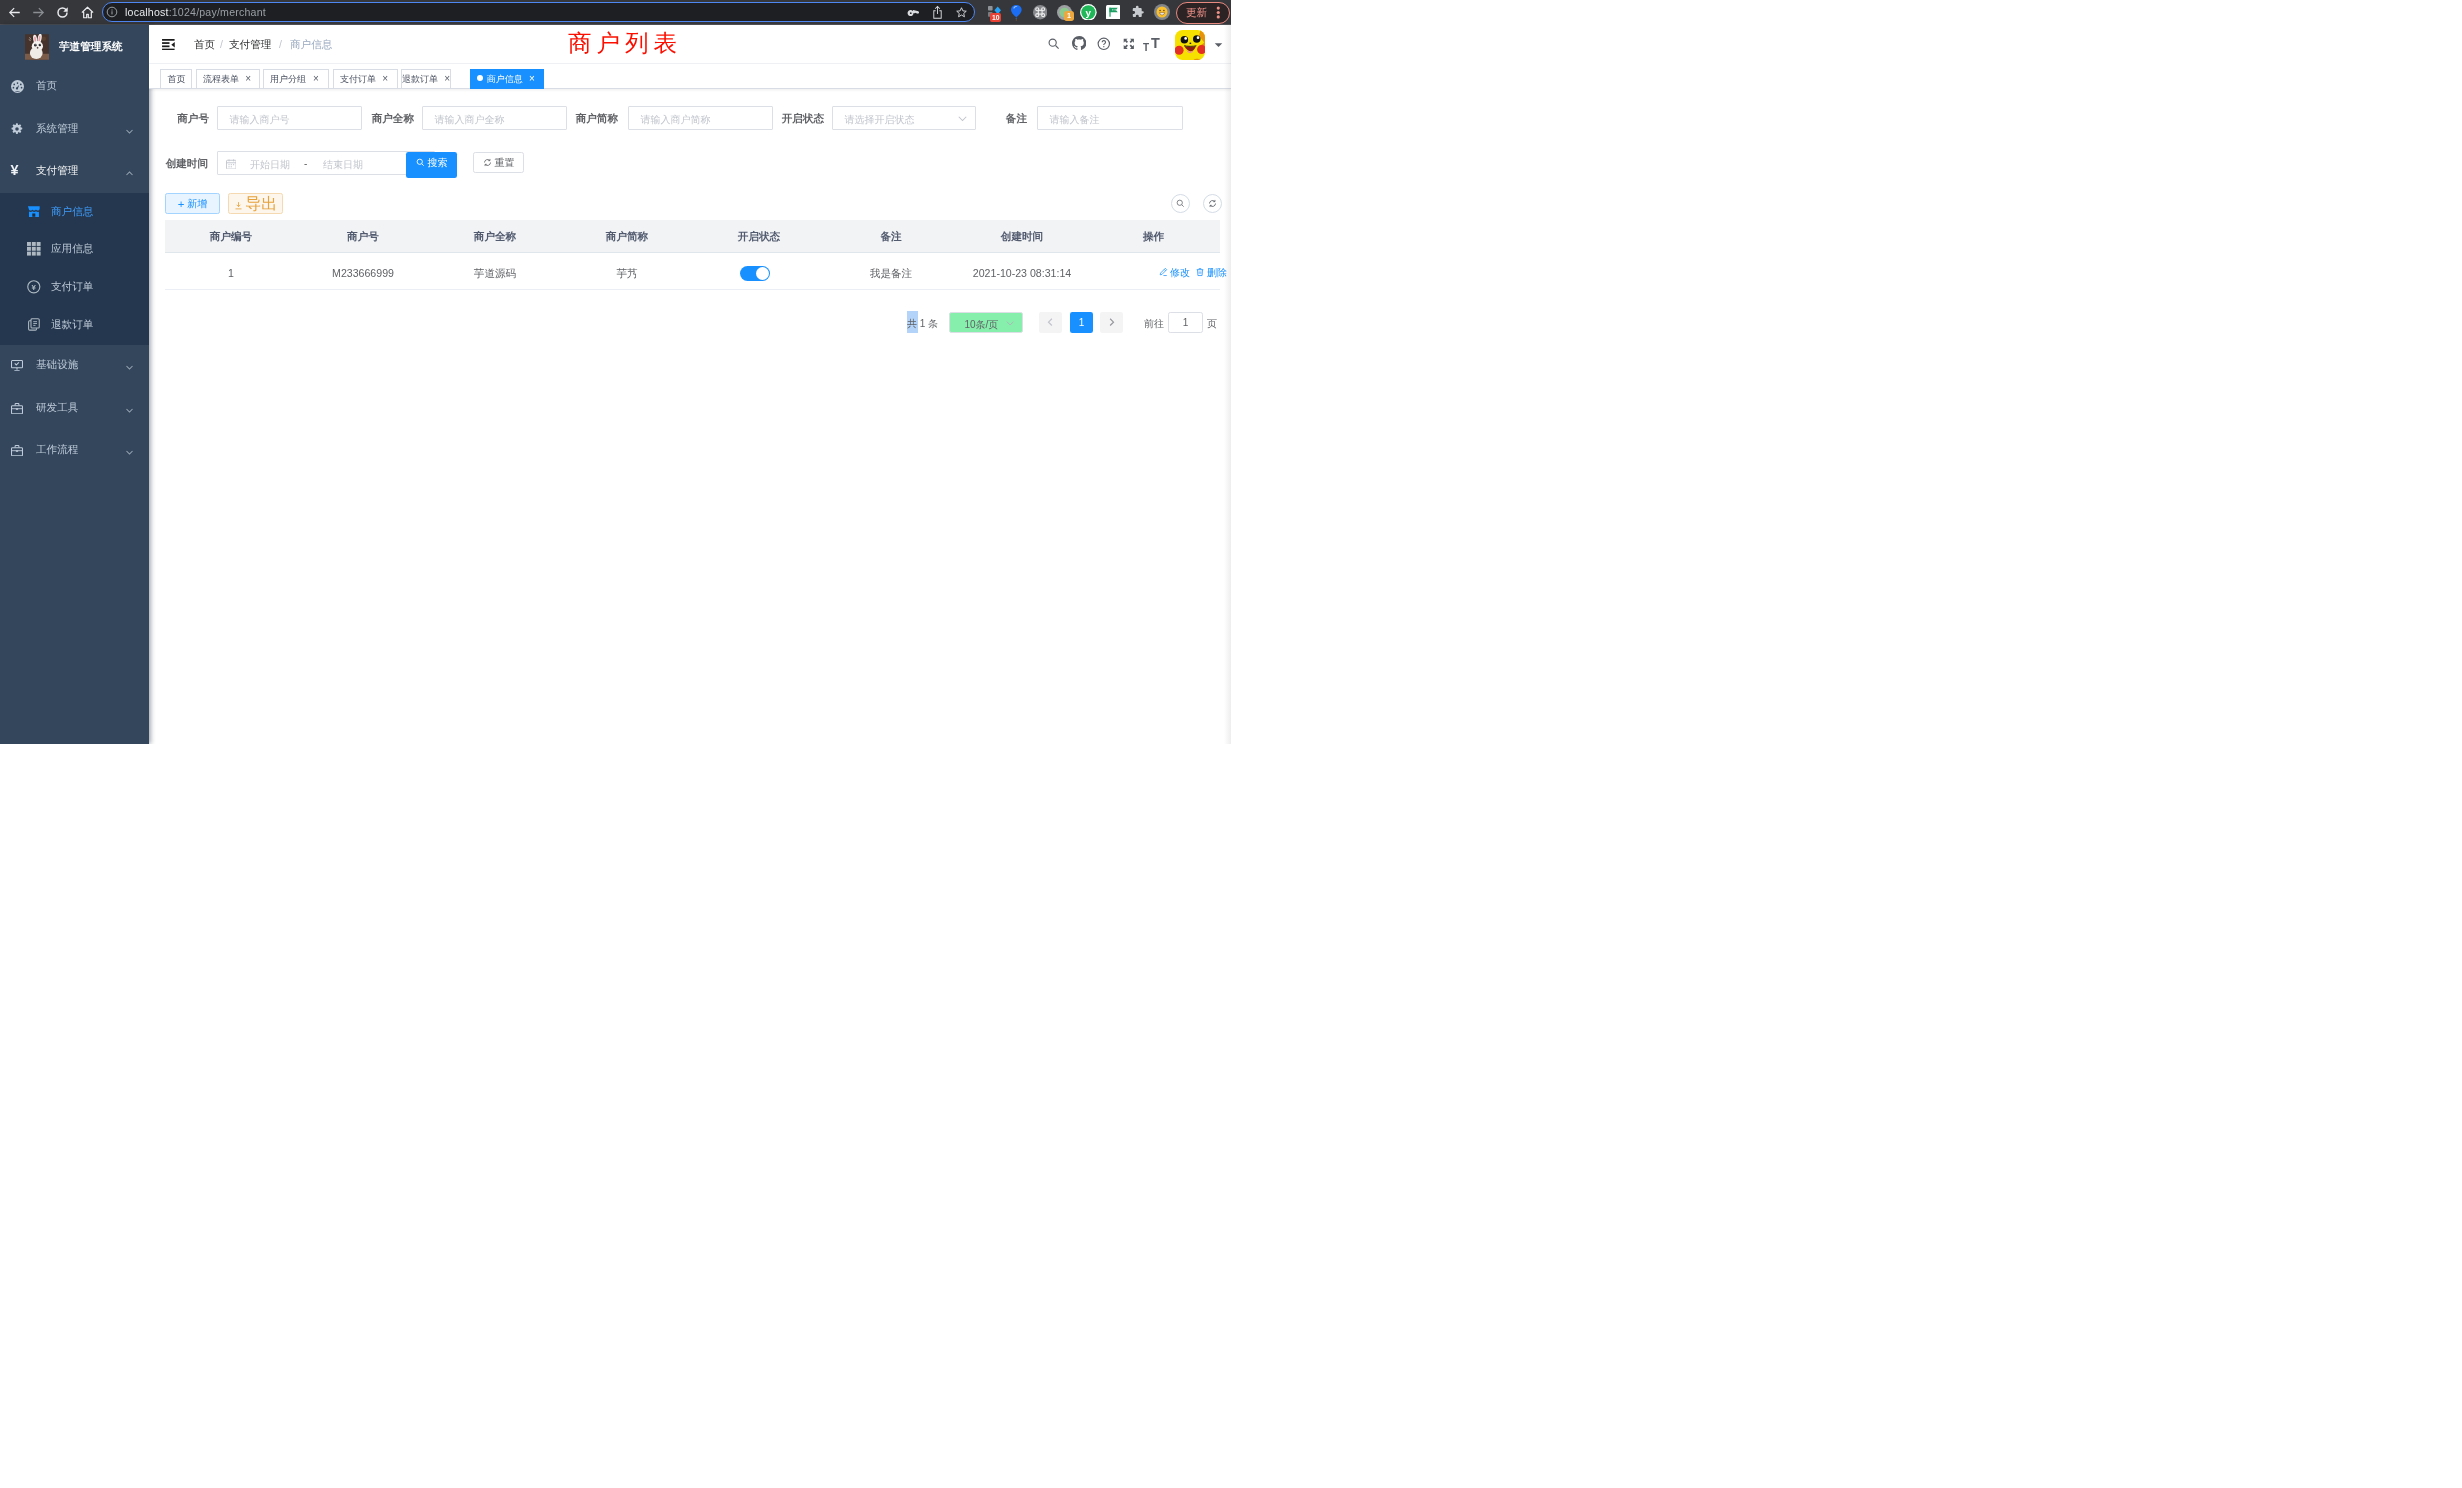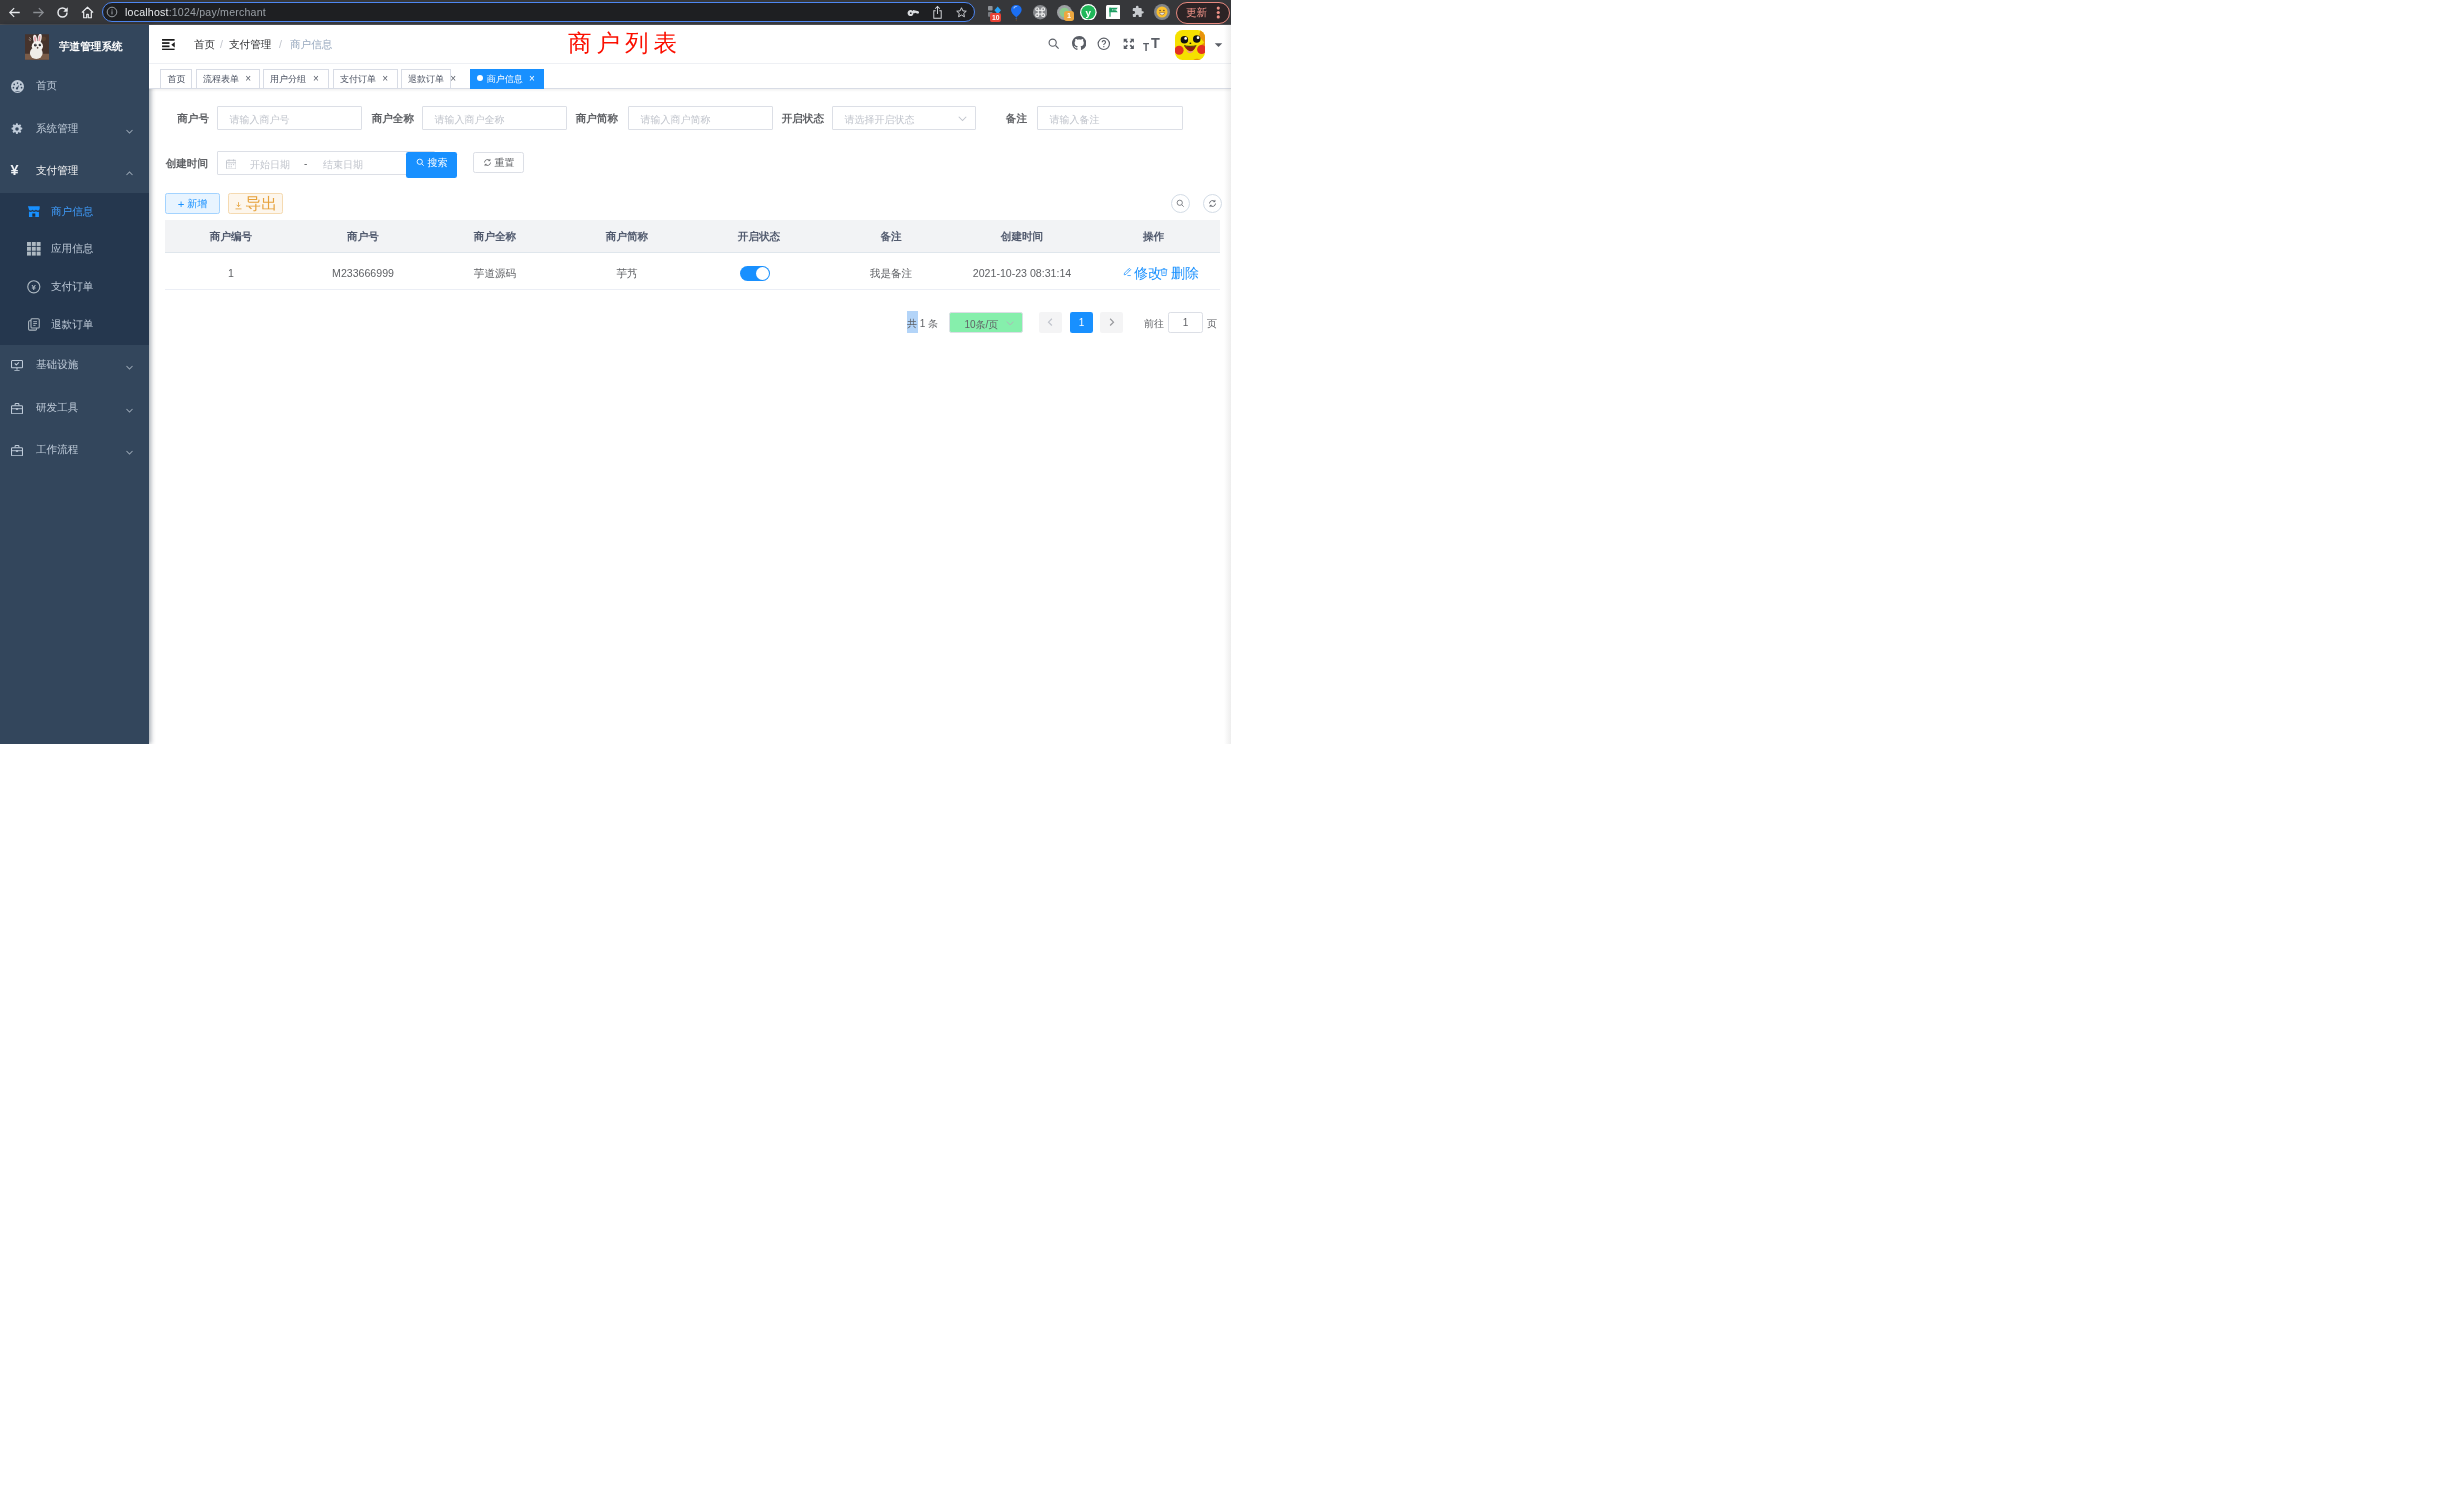--- a/index.html
+++ b/index.html
@@ -353,21 +353,21 @@
     </svg>
     <svg class="abs" style="left:1065px;top:17.4px" width="9" height="6" viewBox="0 0 12 8">
         <path d="M1 1.5l5 5 5-5z" fill="#5a5e66"></path>
       </svg>
   </div>
   <div class="tagsbar" id="tagsbar">
     <div class="tag" style="left:11.4px;width:32px;text-align:center;">首页</div>
     <div class="tag" style="left:47px;width:64px;padding-left:6px;">流程表单<span class="x" style="margin-left:3.8px;">×</span></div>
     <div class="tag" style="left:114px;width:66px;padding-left:6px;">用户分组<span class="x" style="margin-left:4.5px;">×</span></div>
     <div class="tag" style="left:184px;width:65px;padding-left:6px;">支付订单<span class="x" style="margin-left:3.8px;">×</span></div>
-    <div class="tag" style="left:252px;width:50px;padding-left:6px;">退款订单<span class="x" style="margin-left:3.8px;">×</span></div>
+    <div class="tag" style="left:252px;width:50px;">退款订单<span class="x" style="margin-left:3.8px;">×</span></div>
     <div class="tag active" style="left:321px;width:74px;padding-left:6px;"><span class="dot"></span>商户信息<span class="x" style="margin-left:3.8px;">×</span></div>
   </div>
   <div id="content">
 
     <div class="flabel" style="left:133px;top:112px;width:76px;">商户号</div>
     <div class="finput" style="left:217px;top:106px;width:145px;">
         <span class="ph">请输入商户号</span>
       </div>
     <div class="flabel" style="left:338px;top:112px;width:76px;">商户全称</div>
     <div class="finput" style="left:422px;top:106px;width:145px;">
@@ -448,21 +448,21 @@
     <div class="trow">
       <div class="td" style="left:0;width:132px;">1</div>
       <div class="td" style="left:132px;width:132px;">M233666999</div>
       <div class="td" style="left:264px;width:132px;">芋道源码</div>
       <div class="td" style="left:396px;width:132px;">芋艿</div>
       <div class="switch" style="left:575px;top:13px;">
           <i></i>
         </div>
       <div class="td" style="left:660px;width:132px;">我是备注</div>
       <div class="td" style="left:791px;width:132px;">2021-10-23 08:31:14</div>
-      <div class="td" style="left:923px;width:131px;color:#1890ff;font-size:14px;">
+      <div class="td" style="left:959px;width:131px;color:#1890ff;font-size:10px;">
         <svg class="abs" style="left:34px;top:13.6px" width="10" height="10" viewBox="0 0 24 24">
             <path d="M17.6 3.1l3.3 3.3L9.4 17.9l-4.1.8.8-4.1zM14.9 5.8l3.3 3.3" fill="none" stroke="#1890ff" stroke-width="1.8"></path>
             <path d="M13 20.5h8" stroke="#1890ff" stroke-width="1.8"></path>
           </svg>
         <span class="abs" style="left:46px;top:0;">修改</span>
         <svg class="abs" style="left:71px;top:13.6px" width="10" height="10" viewBox="0 0 24 24">
             <path d="M4 6.5h16M9.5 6V4h5v2M6 6.5l1 14h10l1-14" fill="none" stroke="#1890ff" stroke-width="1.8"></path>
             <path d="M10 10.5v6M14 10.5v6" stroke="#1890ff" stroke-width="1.6"></path>
           </svg>
         <span class="abs" style="left:83px;top:0;">删除</span>

